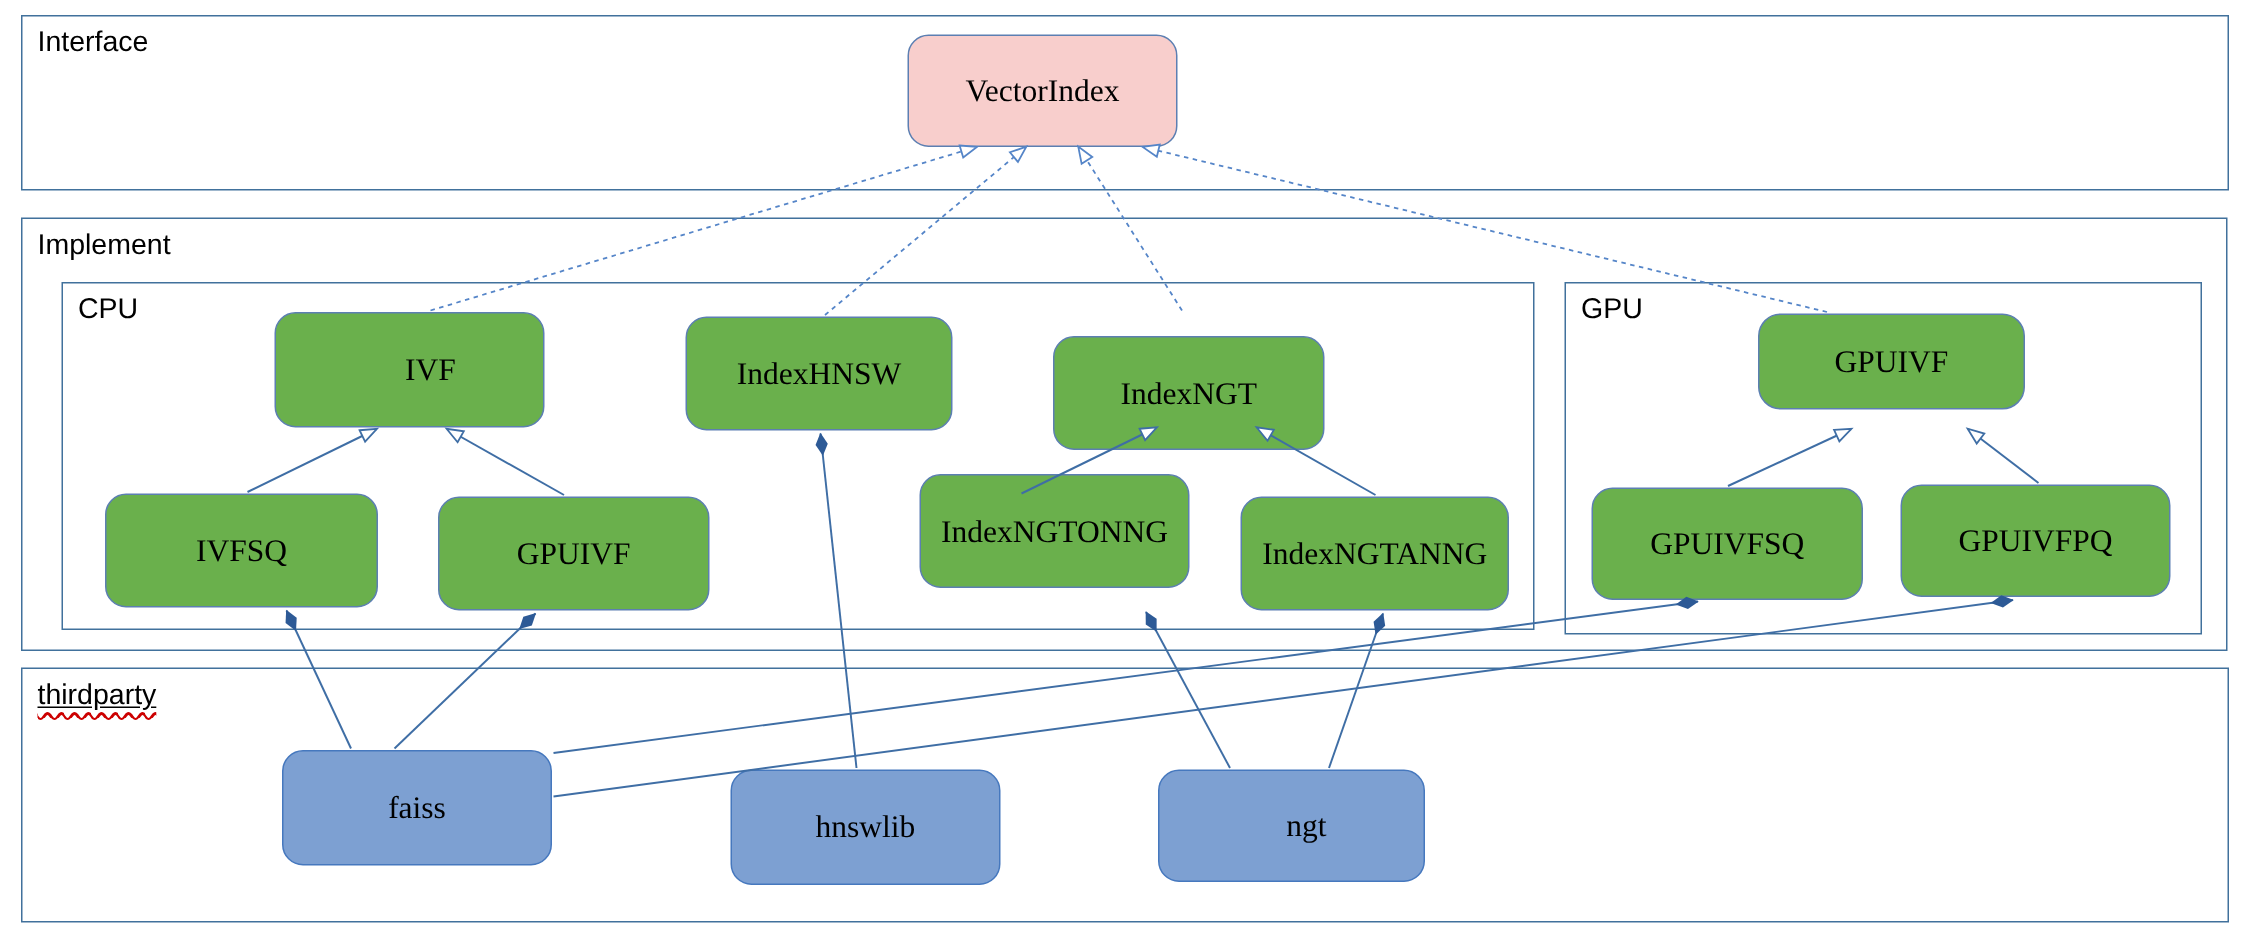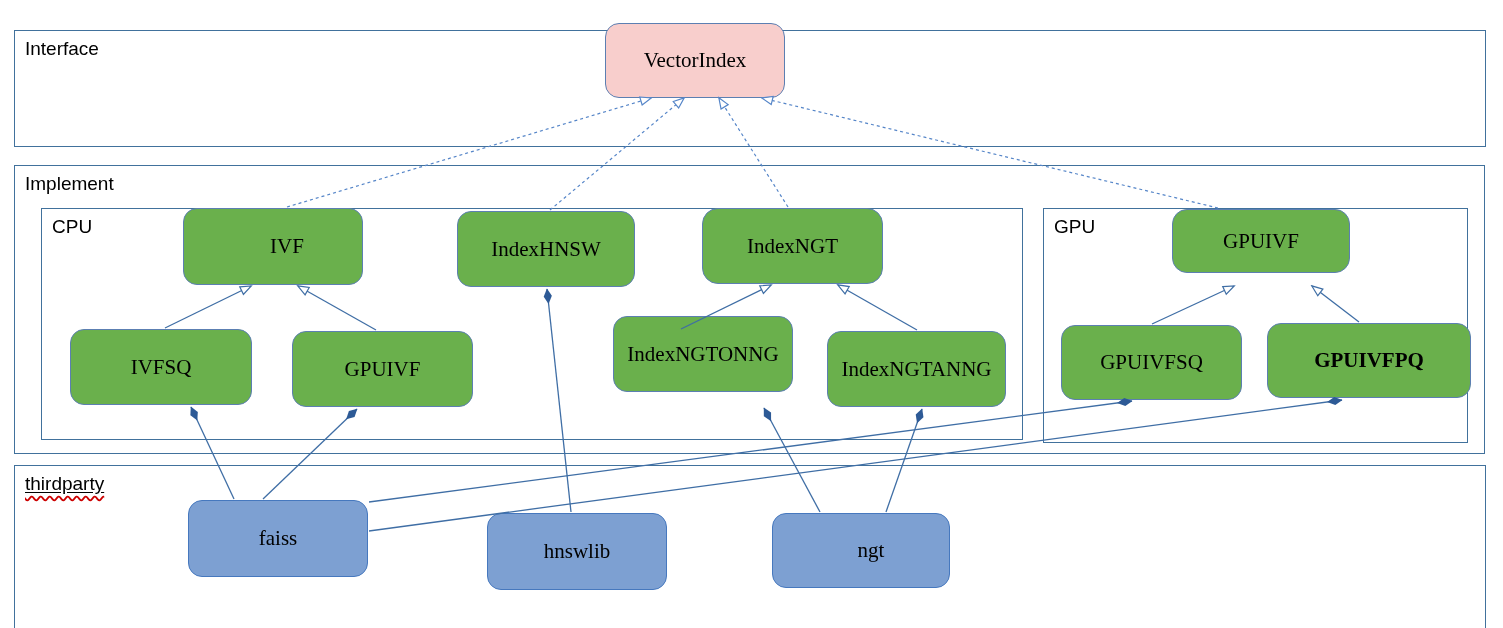--- a/index.html
+++ b/index.html
@@ -2,21 +2,21 @@
 <html><head>
 <meta charset="utf-8">
 <style>
   html,body{margin:0;padding:0;}
   body{
     width:1503px;height:628px;position:relative;background:#ffffff;
     font-family:"Liberation Sans",sans-serif;overflow:hidden;
   }
   .container{
     position:absolute;box-sizing:border-box;
-    border:1.5px solid #41719c;background:#ffffff;margin-top:20px;
+    border:1.5px solid #41719c;background:#ffffff;
   }
   .clabel{
     position:absolute;top:7px;left:10px;
     font-size:19px;color:#000;line-height:1.2;white-space:nowrap;
   }
   .sq{ text-decoration:underline wavy #cc0000; text-underline-offset:5px; }
   .sq .ul{ text-decoration:underline solid #000; text-underline-offset:2px; }
   .node{
     position:absolute;box-sizing:border-box;
     border:1.6px solid #5c7fb2;border-radius:14px;
@@ -32,28 +32,28 @@
   #c-interface {left:14px;  top:10px;  width:1472px; height:117px;}
   #c-implement {left:14px;  top:145px; width:1471px; height:289px;}
   #c-cpu       {left:41px;  top:188px; width:982px;  height:232px;}
   #c-gpu       {left:1043px;top:188px; width:425px;  height:235px;}
   #c-thirdparty{left:14px;  top:445px; width:1472px; height:170px;}
 
   
   #n-vectorindex {left:605px; top:23px;  width:180px;height:75px;}
   #n-ivf         {left:183px; top:208px; width:180px;height:77px;padding-left:28px;}
   #n-indexhnsw   {left:457px; top:211px; width:178px;height:76px;}
-  #n-indexngt    {left:702px; top:208px; width:181px;height:76px;border-radius:16px;}
+  #n-indexngt    {left:702px; top:224px; width:181px;height:76px;}
   #n-ivfsq       {left:70px;  top:329px; width:182px;height:76px;}
   #n-ivfpq       {left:292px; top:331px; width:181px;height:76px;}
   #n-indexngtonng{left:613px; top:316px; width:180px;height:76px;}
   #n-indexngtanng{left:827px; top:331px; width:179px;height:76px;text-align:center;}
   #n-gpuivf      {left:1172px;top:209px; width:178px;height:64px;border-radius:15px;}
   #n-gpuivfsq    {left:1061px;top:325px; width:181px;height:75px;}
-  #n-gpuivfpq    {left:1267px;top:323px; width:204px;height:75px;font-weight:bold;}
+  #n-gpuivfpq    {left:1267px;top:323px; width:180px;height:75px;}
   #n-faiss       {left:188px; top:500px; width:180px;height:77px;}
   #n-hnswlib     {left:487px; top:513px; width:180px;height:77px;}
   #n-ngt         {left:772px; top:513px; width:178px;height:75px;padding-left:20px;}
 
   #edges{position:absolute;left:0;top:0;pointer-events:none;}
 </style>
 </head>
 <body>
 
 <div class="container" id="c-interface" style="border-color: rgb(65, 113, 156);">

